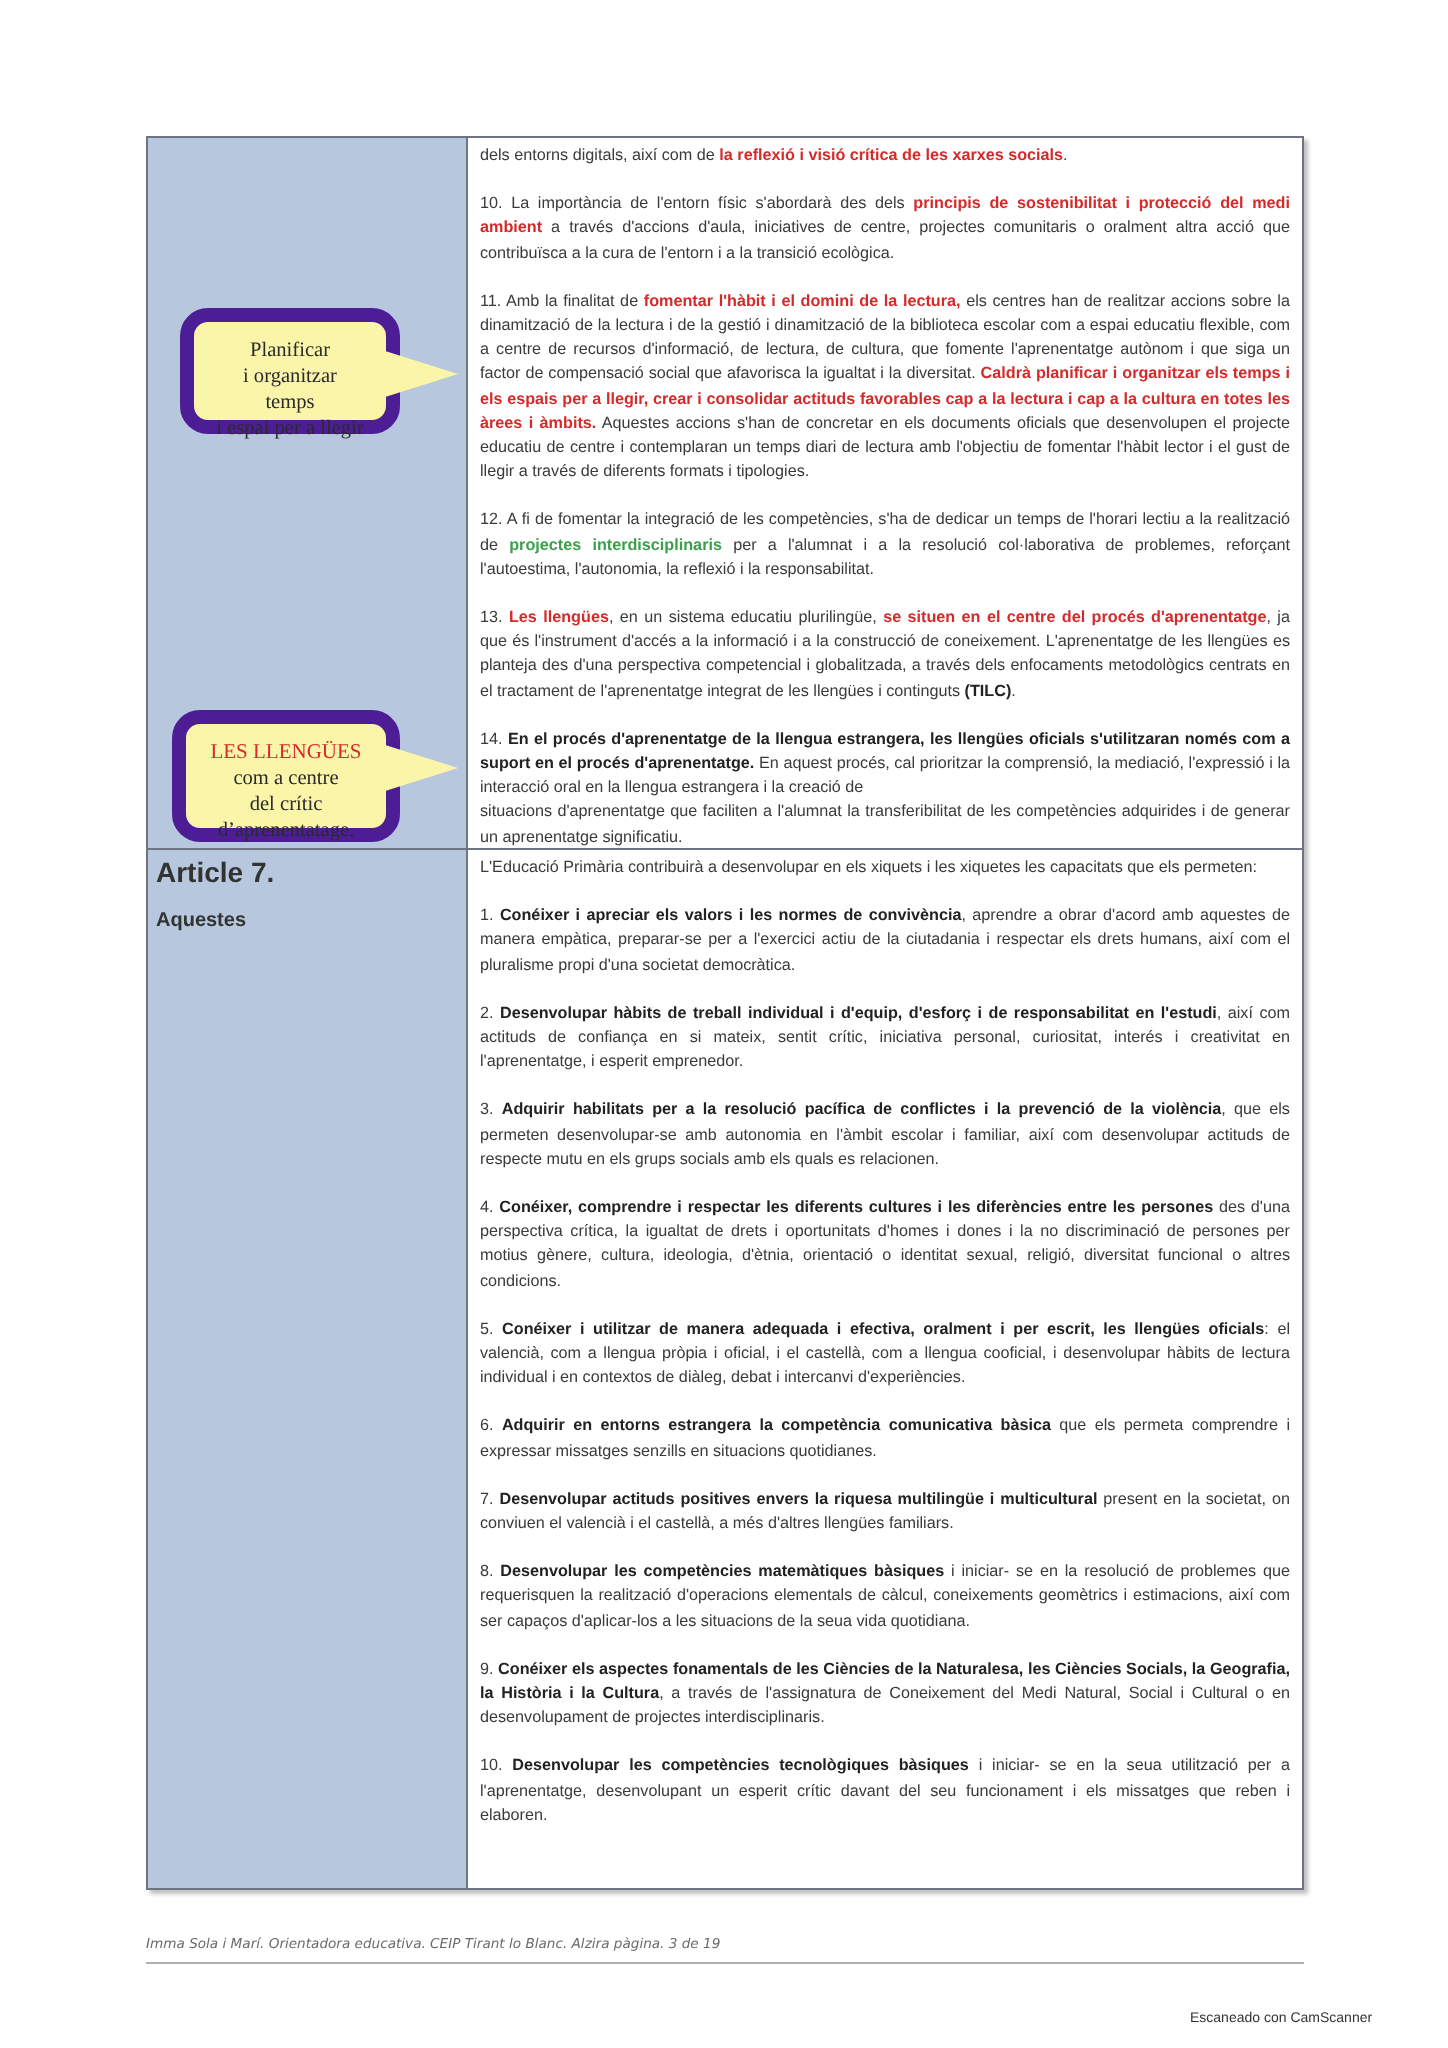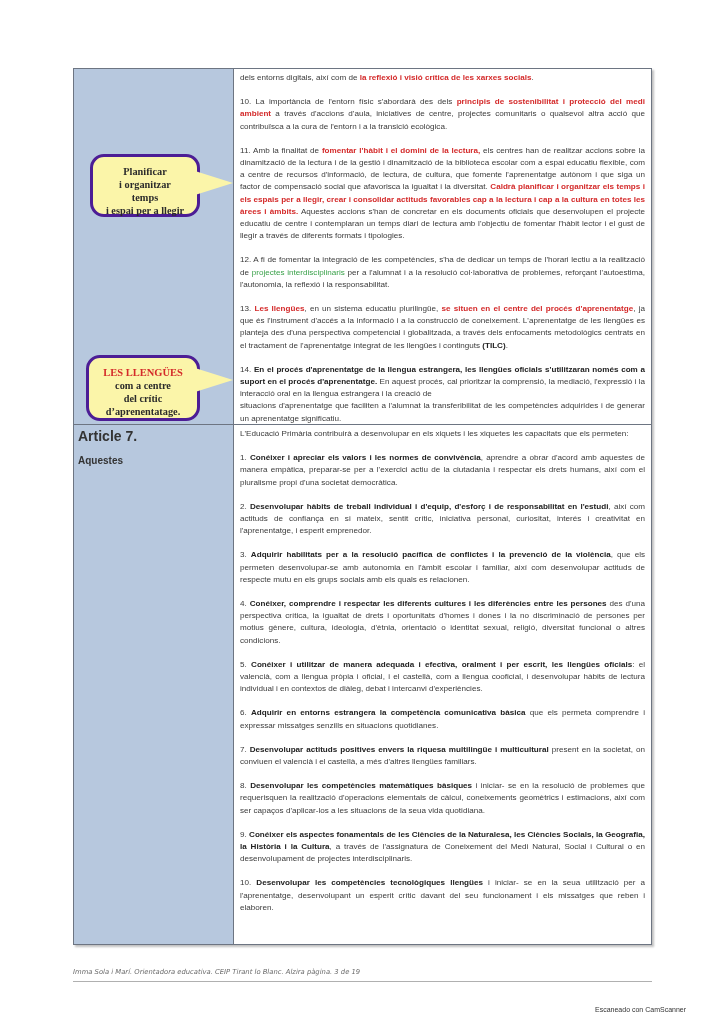--- a/index.html
+++ b/index.html
@@ -7,24 +7,24 @@
          font-family:"Liberation Sans", "DejaVu Sans", sans-serif; color:#333; }
   .page-table { position:absolute; left:73px; top:68px; width:579px; height:877px;
                 border:1px solid #6d7582; box-sizing:border-box; box-shadow:2px 2px 2px rgba(0,0,0,0.25); }
   .row { position:absolute; left:0; right:0; display:flex; }
   .row1 { top:0; height:355px; border-bottom:1px solid #6d7582; }
   .row2 { top:356px; bottom:0; }
   .left { width:159px; background:#b7c8de; border-right:1px solid #6d7582; position:relative; flex:none; }
   .right { flex:1; padding:3px 6px 0 6px; font-size:8.1px; line-height:12.2px; text-align:justify; color:#3a3a3a; }
   .right p { margin:0 0 12px 0; }
   .red { color:#d42a2a; font-weight:bold; }
-  .green { color:#3aa14a; font-weight:normal; }
+  .green { color:#3aa14a; font-weight:bold; }
   .b { font-weight:bold; color:#222; }
-  .callout { position:absolute; background:#fbf5a9; border:3px solid #4c1d95; border-radius:14px;
-             font-family:"Liberation Serif", "DejaVu Serif", serif; font-weight:bold; text-align:center;
+  .callout { position:absolute; background:#fbf5a9; border:7px solid #4c1d95; border-radius:14px;
+             font-family:"Liberation Serif", "DejaVu Serif", serif; font-weight:normal; text-align:center;
              color:#2b2b2b; font-size:10.3px; line-height:13px; box-sizing:border-box; padding-top:8px; }
   .callout .tail { position:absolute; right:-36px; width:0; height:0; border-top:12px solid transparent; border-bottom:12px solid transparent; border-left:38px solid #fbf5a9; }
   .c1 { left:16px; top:85px; width:110px; height:63px; }
   .c2 { left:12px; top:286px; width:114px; height:66px; }
   .callout .hdr { color:#d42a2a; font-size:10.5px; }
   .art-title { position:absolute; left:4px; top:3px; font-size:14px; font-weight:bold; color:#333; }
   .art-sub { position:absolute; left:4px; top:30px; font-size:10px; font-weight:bold; color:#333; }
   .footer-text { position:absolute; left:73px; width:577px; top:968px; font-family:"DejaVu Sans", sans-serif; font-style:italic; font-size:6.8px; color:#6a6a6a; }
   .footer-line { position:absolute; left:73px; width:579px; top:981px; height:1px; background:#b0b0b0; }
   .scanner { position:absolute; left:595px; top:1006px; font-size:7px; color:#333; }
@@ -45,21 +45,21 @@
       <div class="callout c2">
         <div class="hdr">LES LLENGÜES</div>
         <div>com a centre</div>
         <div>del crític</div>
         <div>d’aprenentatage.</div>
         <div class="tail" style="top:10px;"></div>
       </div>
     </div>
     <div class="right">
       <p><span>dels entorns digitals, així com de </span><span class="red">la reflexió i visió crítica de les xarxes socials</span><span>.</span></p>
-      <p><span>10. La importància de l'entorn físic s'abordarà des dels </span><span class="red">principis de sostenibilitat i protecció del medi ambient</span><span> a través d'accions d'aula, iniciatives de centre, projectes comunitaris o qualsevol altra acció que contribuïsca a la cura de l'entorn i a la transició ecològica.</span></p>
+      <p><span>10. La importància de l'entorn físic s'abordarà des dels </span><span class="red">principis de sostenibilitat i protecció del medi ambient</span><span> a través d'accions d'aula, iniciatives de centre, projectes comunitaris o oralment altra acció que contribuïsca a la cura de l'entorn i a la transició ecològica.</span></p>
       <p><span>11. Amb la finalitat de </span><span class="red">fomentar l'hàbit i el domini de la lectura,</span><span> els centres han de realitzar accions sobre la dinamització de la lectura i de la gestió i dinamització de la biblioteca escolar com a espai educatiu flexible, com a centre de recursos d'informació, de lectura, de cultura, que fomente l'aprenentatge autònom i que siga un factor de compensació social que afavorisca la igualtat i la diversitat. </span><span class="red">Caldrà planificar i organitzar els temps i els espais per a llegir, crear i consolidar actituds favorables cap a la lectura i cap a la cultura en totes les àrees i àmbits.</span><span> Aquestes accions s'han de concretar en els documents oficials que desenvolupen el projecte educatiu de centre i contemplaran un temps diari de lectura amb l'objectiu de fomentar l'hàbit lector i el gust de llegir a través de diferents formats i tipologies.</span></p>
       <p><span>12. A fi de fomentar la integració de les competències, s'ha de dedicar un temps de l'horari lectiu a la realització de </span><span class="green">projectes interdisciplinaris</span><span> per a l'alumnat i a la resolució col·laborativa de problemes, reforçant l'autoestima, l'autonomia, la reflexió i la responsabilitat.</span></p>
       <p><span>13. </span><span class="red">Les llengües</span><span>, en un sistema educatiu plurilingüe, </span><span class="red">se situen en el centre del procés d'aprenentatge</span><span>, ja que és l'instrument d'accés a la informació i a la construcció de coneixement. L'aprenentatge de les llengües es planteja des d'una perspectiva competencial i globalitzada, a través dels enfocaments metodològics centrats en el tractament de l'aprenentatge integrat de les llengües i continguts </span><span class="b">(TILC)</span><span>.</span></p>
       <p style="margin-bottom:0"><span>14. </span><span class="b">En el procés d'aprenentatge de la llengua estrangera, les llengües oficials s'utilitzaran només com a suport en el procés d'aprenentatge.</span><span> En aquest procés, cal prioritzar la comprensió, la mediació, l'expressió i la interacció oral en la llengua estrangera i la creació de</span><br><span>situacions d'aprenentatge que faciliten a l'alumnat la transferibilitat de les competències adquirides i de generar un aprenentatge significatiu.</span></p>
     </div>
   </div>
 
   <div class="row row2">
     <div class="left">
       <div class="art-title">Article 7.</div>
@@ -69,20 +69,20 @@
       <p>L'Educació Primària contribuirà a desenvolupar en els xiquets i les xiquetes les capacitats que els permeten:</p>
       <p><span>1. </span><span class="b">Conéixer i apreciar els valors i les normes de convivència</span><span>, aprendre a obrar d'acord amb aquestes de manera empàtica, preparar-se per a l'exercici actiu de la ciutadania i respectar els drets humans, així com el pluralisme propi d'una societat democràtica.</span></p>
       <p><span>2. </span><span class="b">Desenvolupar hàbits de treball individual i d'equip, d'esforç i de responsabilitat en l'estudi</span><span>, així com actituds de confiança en si mateix, sentit crític, iniciativa personal, curiositat, interés i creativitat en l'aprenentatge, i esperit emprenedor.</span></p>
       <p><span>3. </span><span class="b">Adquirir habilitats per a la resolució pacífica de conflictes i la prevenció de la violència</span><span>, que els permeten desenvolupar-se amb autonomia en l'àmbit escolar i familiar, així com desenvolupar actituds de respecte mutu en els grups socials amb els quals es relacionen.</span></p>
       <p><span>4. </span><span class="b">Conéixer, comprendre i respectar les diferents cultures i les diferències entre les persones</span><span> des d'una perspectiva crítica, la igualtat de drets i oportunitats d'homes i dones i la no discriminació de persones per motius gènere, cultura, ideologia, d'ètnia, orientació o identitat sexual, religió, diversitat funcional o altres condicions.</span></p>
       <p><span>5. </span><span class="b">Conéixer i utilitzar de manera adequada i efectiva, oralment i per escrit, les llengües oficials</span><span>: el valencià, com a llengua pròpia i oficial, i el castellà, com a llengua cooficial, i desenvolupar hàbits de lectura individual i en contextos de diàleg, debat i intercanvi d'experiències.</span></p>
       <p><span>6. </span><span class="b">Adquirir en entorns estrangera la competència comunicativa bàsica</span><span> que els permeta comprendre i expressar missatges senzills en situacions quotidianes.</span></p>
       <p><span>7. </span><span class="b">Desenvolupar actituds positives envers la riquesa multilingüe i multicultural</span><span> present en la societat, on conviuen el valencià i el castellà, a més d'altres llengües familiars.</span></p>
       <p><span>8. </span><span class="b">Desenvolupar les competències matemàtiques bàsiques</span><span> i iniciar- se en la resolució de problemes que requerisquen la realització d'operacions elementals de càlcul, coneixements geomètrics i estimacions, així com ser capaços d'aplicar-los a les situacions de la seua vida quotidiana.</span></p>
       <p><span>9. </span><span class="b">Conéixer els aspectes fonamentals de les Ciències de la Naturalesa, les Ciències Socials, la Geografia, la Història i la Cultura</span><span>, a través de l'assignatura de Coneixement del Medi Natural, Social i Cultural o en desenvolupament de projectes interdisciplinaris.</span></p>
-      <p><span>10. </span><span class="b">Desenvolupar les competències tecnològiques llengües</span><span> i iniciar- se en la seua utilització per a l'aprenentatge, desenvolupant un esperit crític davant del seu funcionament i els missatges que reben i elaboren.</span></p>
+      <p><span>10. </span><span class="b">Desenvolupar les competències tecnològiques bàsiques</span><span> i iniciar- se en la seua utilització per a l'aprenentatge, desenvolupant un esperit crític davant del seu funcionament i els missatges que reben i elaboren.</span></p>
     </div>
   </div>
 </div>
 
 <div class="footer-text">Imma Sola i Marí. Orientadora educativa. CEIP Tirant lo Blanc. Alzira   pàgina. 3 de 19</div>
 <div class="footer-line"></div>
 <div class="scanner">Escaneado con CamScanner</div>
 
 </body></html>

